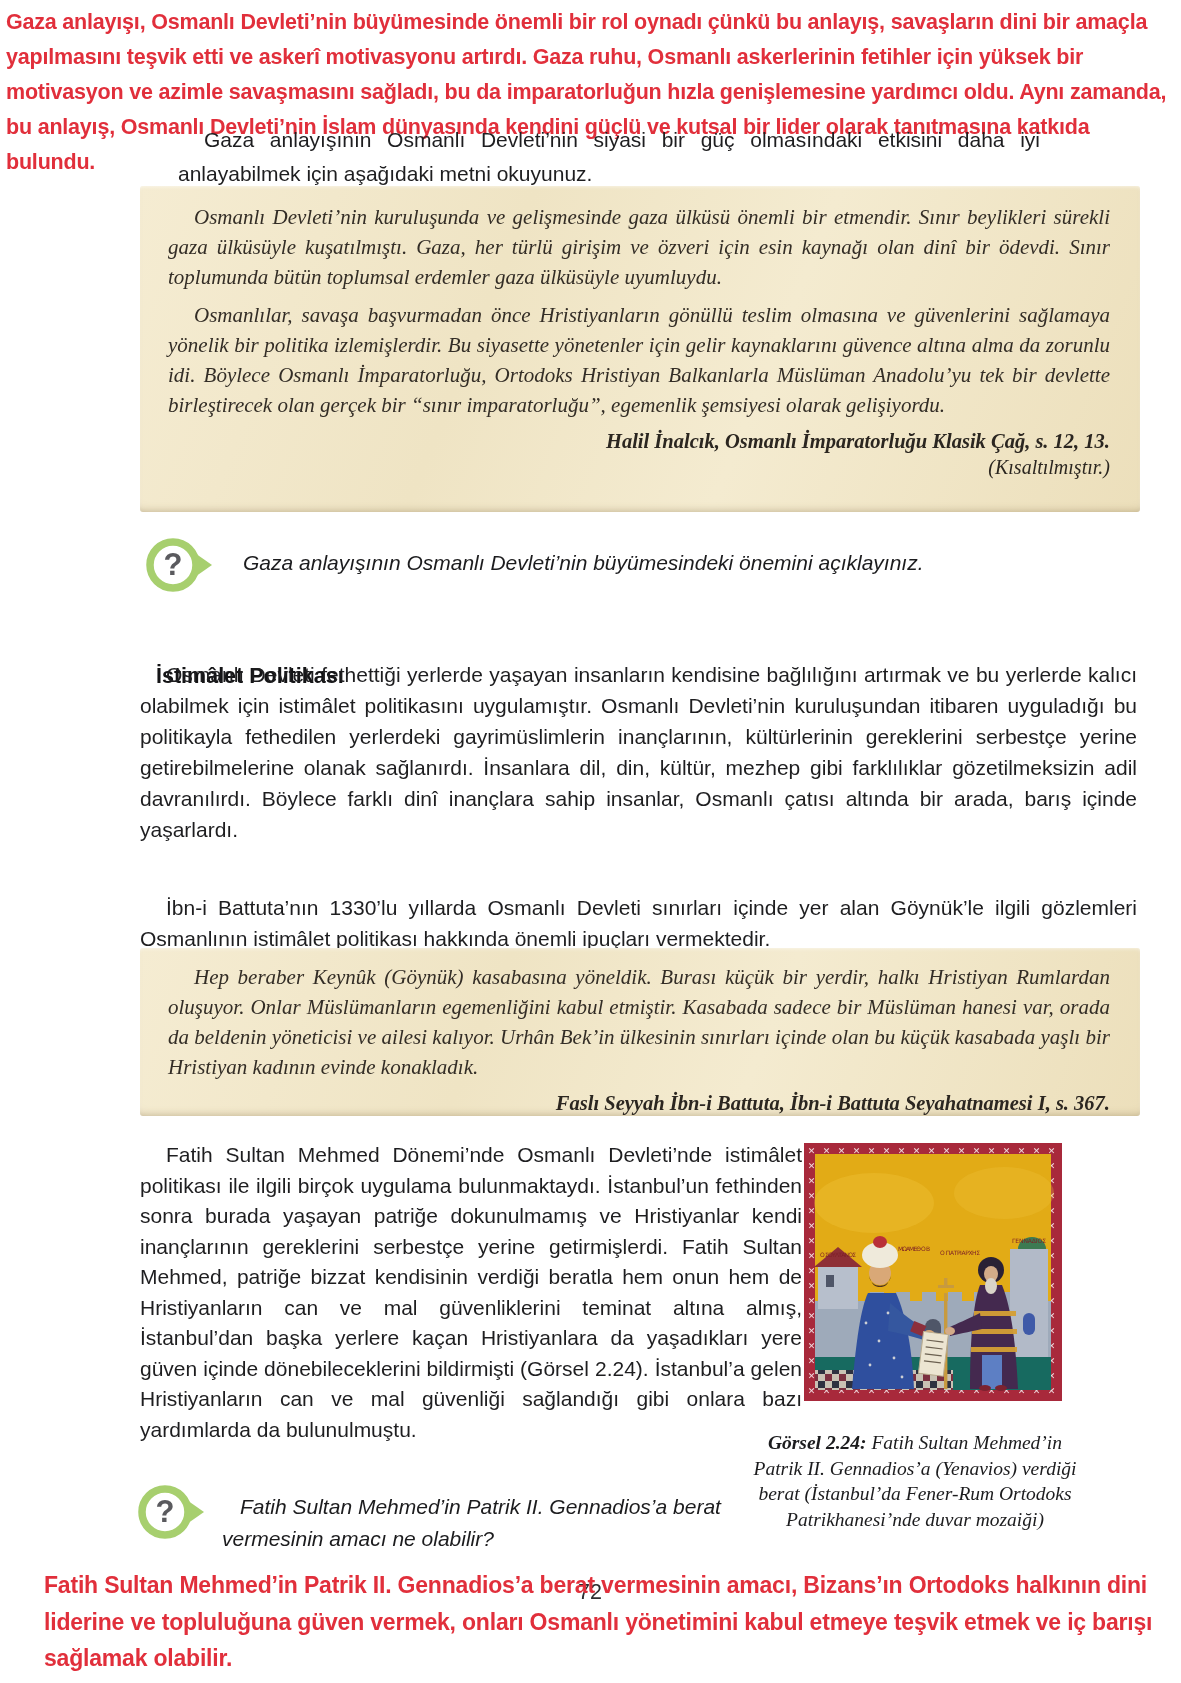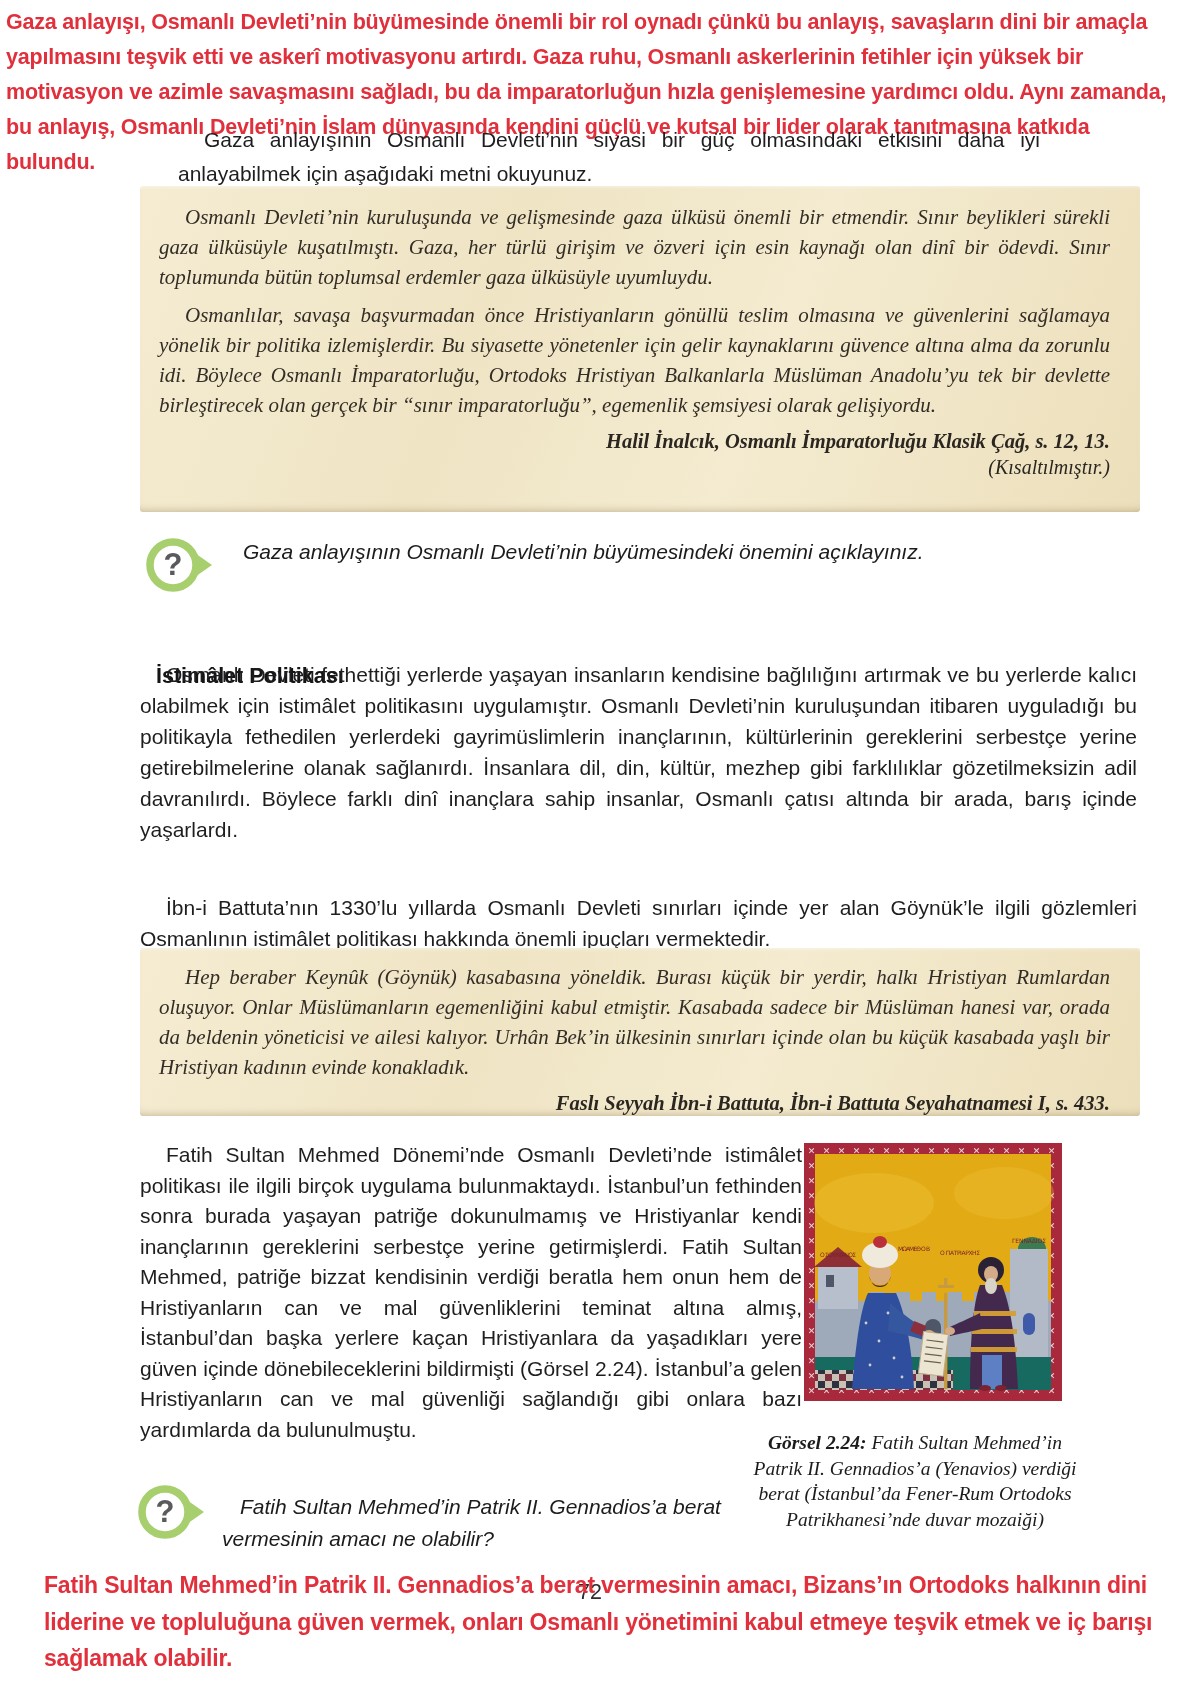--- a/index.html
+++ b/index.html
@@ -28,21 +28,21 @@
     position:absolute;left:178px;top:101px;width:862px;
     font-size:21px;line-height:34px;text-align:justify;text-indent:26px;margin-top:22px;
   }
   
   .qbox{
     position:absolute;left:140px;width:1000px;
     background:linear-gradient(112deg,#f5ecd2 0%,#efe4c4 35%,#f4ebd0 62%,#ecdfbb 100%);
     border-radius:3px;
     box-shadow:inset 0 -7px 9px -7px rgba(140,120,80,.55), inset 0 2px 4px -2px rgba(255,255,255,.8);
     box-sizing:border-box;
-    padding:16px 30px 10px 19px;
+    padding:16px 30px 10px 28px;
   }
   .qbox1{top:186px;height:326px;}
   .qbox2{top:948px;height:168px;padding-top:14px;}
   .qp{
     margin:0 0 8px 0;
     font-family:"Liberation Serif",serif;
     font-style:italic;
     font-size:21px;line-height:30px;
     color:#332d26;
     text-align:justify;text-indent:26px;
@@ -60,21 +60,21 @@
     color:#2b2620;text-align:right;
   }
   
   .q-icon{position:absolute;width:70px;height:58px;}
   .q-icon-1{left:146px;top:536px;}
   .q-icon-2{left:138px;top:1483px;}
   .q-text{
     position:absolute;
     font-style:italic;font-size:21px;line-height:31px;color:#1c1c1e;
   }
-  .q-text-1{left:243px;top:536px;width:760px;}
+  .q-text-1{left:243px;top:547px;width:760px;}
   .q-text-2{left:222px;top:1491px;width:562px;text-indent:18px;line-height:32px;}
   
   .heading{
     position:absolute;left:156px;top:624px;
     font-weight:bold;font-size:21.5px;color:#141416;margin-top:40px;
   }
   .body-par{
     position:absolute;left:140px;width:997px;
     font-size:21px;line-height:31px;text-align:justify;text-indent:26px;color:#1e1e20;
   }
@@ -117,21 +117,21 @@
     <text x="27" y="39" text-anchor="middle" font-family="Liberation Sans, sans-serif" font-size="31" font-weight="bold" fill="#5a5a5e">?</text>
   </svg>
   <div class="q-text q-text-1">Gaza anlayışının Osmanlı Devleti’nin büyümesindeki önemini açıklayınız.</div>
 
   <div class="heading">İstimâlet Politikası</div>
   <div class="body-par par1">Osmanlı Devleti fethettiği yerlerde yaşayan insanların kendisine bağlılığını artırmak ve bu yerlerde kalıcı olabilmek için istimâlet politikasını uygulamıştır. Osmanlı Devleti’nin kuruluşundan itibaren uyguladığı bu politikayla fethedilen yerlerdeki gayrimüslimlerin inançlarının, kültürlerinin gereklerini serbestçe yerine getirebilmelerine olanak sağlanırdı. İnsanlara dil, din, kültür, mezhep gibi farklılıklar gözetilmeksizin adil davranılırdı. Böylece farklı dinî inançlara sahip insanlar, Osmanlı çatısı altında bir arada, barış içinde yaşarlardı.</div>
   <div class="body-par par2">İbn-i Battuta’nın 1330’lu yıllarda Osmanlı Devleti sınırları içinde yer alan Göynük’le ilgili gözlemleri Osmanlının istimâlet politikası hakkında önemli ipuçları vermektedir.</div>
 
   <div class="qbox qbox2">
     <p class="qp">Hep beraber Keynûk (Göynük) kasabasına yöneldik. Burası küçük bir yerdir, halkı Hristiyan Rumlardan oluşuyor. Onlar Müslümanların egemenliğini kabul etmiştir. Kasabada sadece bir Müslüman hanesi var, orada da beldenin yöneticisi ve ailesi kalıyor. Urhân Bek’in ülkesinin sınırları içinde olan bu küçük kasabada yaşlı bir Hristiyan kadının evinde konakladık.</p>
-    <p class="qattr">Faslı Seyyah İbn-i Battuta, İbn-i Battuta Seyahatnamesi I, s. 433.</p>
+    <p class="qattr">Faslı Seyyah İbn-i Battuta, İbn-i Battuta Seyahatnamesi I, s. 367.</p>
   </div>
 
   <div class="body-par fatih">Fatih Sultan Mehmed Dönemi’nde Osmanlı Devleti’nde istimâlet politikası ile ilgili birçok uygulama bulunmaktaydı. İstanbul’un fethinden sonra burada yaşayan patriğe dokunulmamış ve Hristiyanlar kendi inançlarının gereklerini serbestçe yerine getirmişlerdi. Fatih Sultan Mehmed, patriğe bizzat kendisinin verdiği beratla hem onun hem de Hristiyanların can ve mal güvenliklerini teminat altına almış, İstanbul’dan başka yerlere kaçan Hristiyanlara da yaşadıkları yere güven içinde dönebileceklerini bildirmişti (Görsel 2.24). İstanbul’a gelen Hristiyanların can ve mal güvenliği sağlandığı gibi onlara bazı yardımlarda da bulunulmuştu.</div>
 
   <svg class="figure-img" viewBox="0 0 258 258">
     <defs>
       <pattern id="bx" width="15" height="15" patternUnits="userSpaceOnUse">
         <rect width="15" height="15" fill="#a8293b"></rect>
         <text x="7.5" y="11" font-size="9" fill="#f0dadd" text-anchor="middle" font-family="DejaVu Sans, sans-serif">✕</text>
       </pattern>

